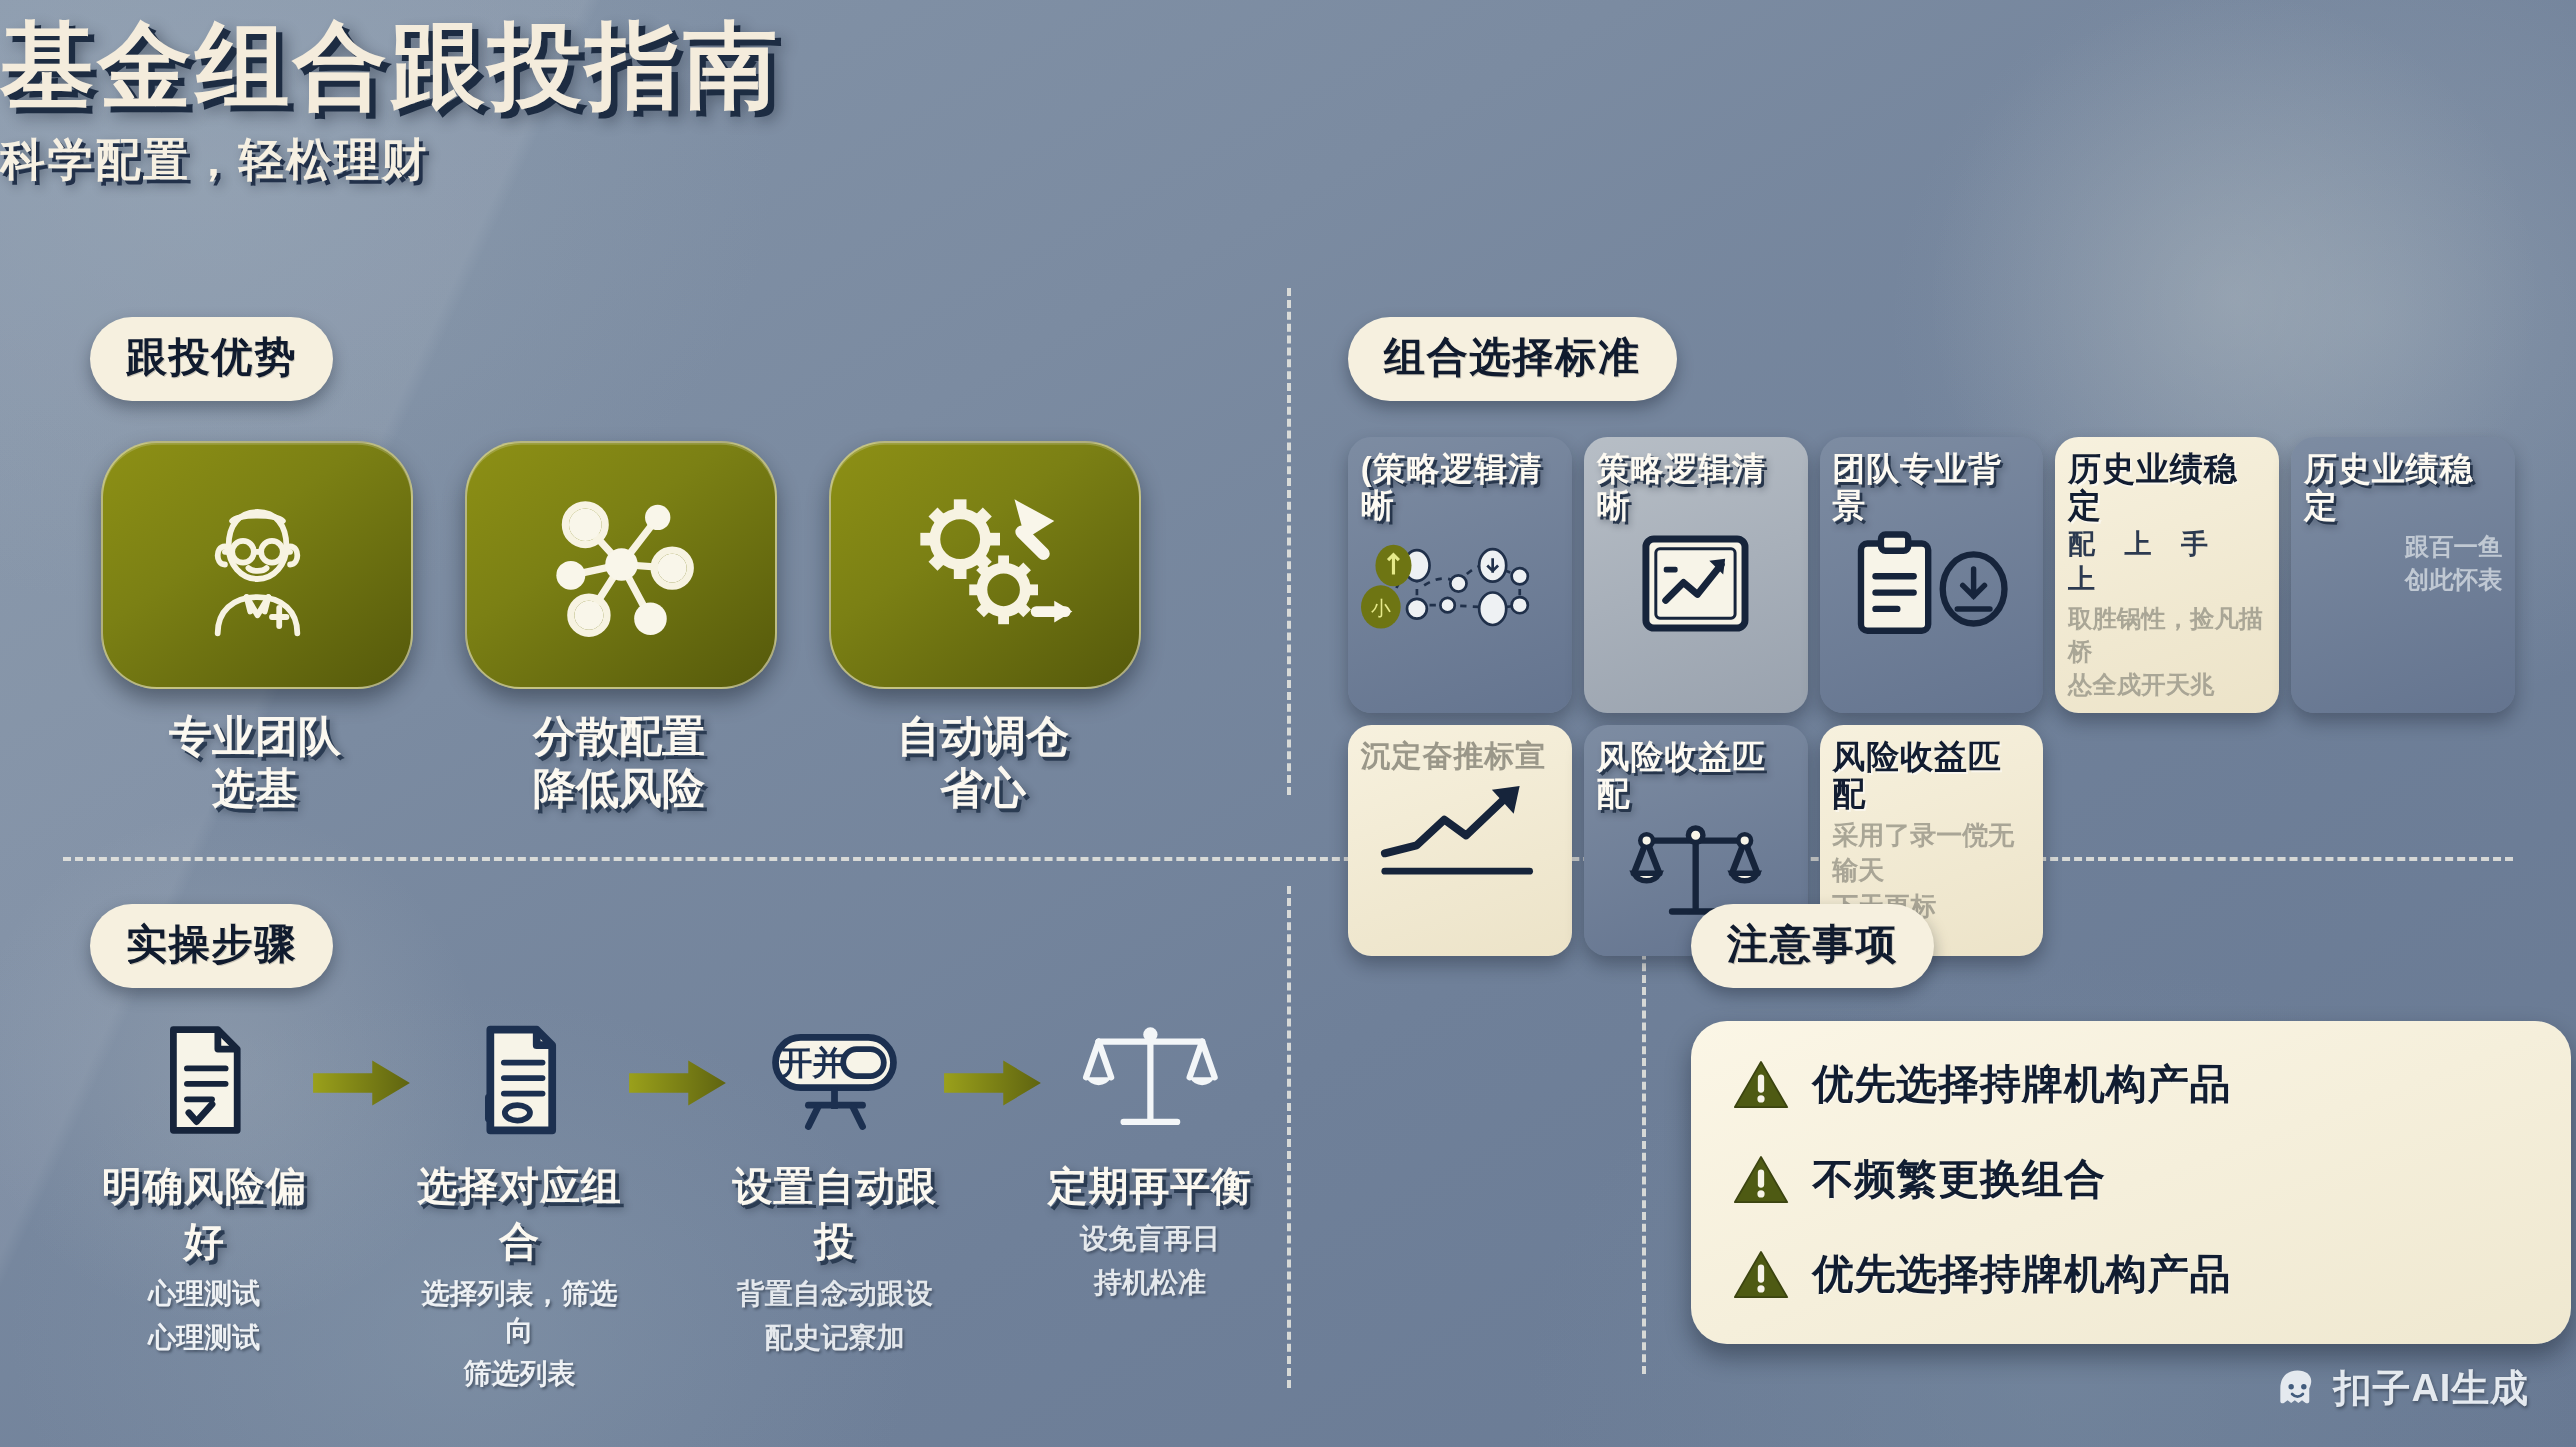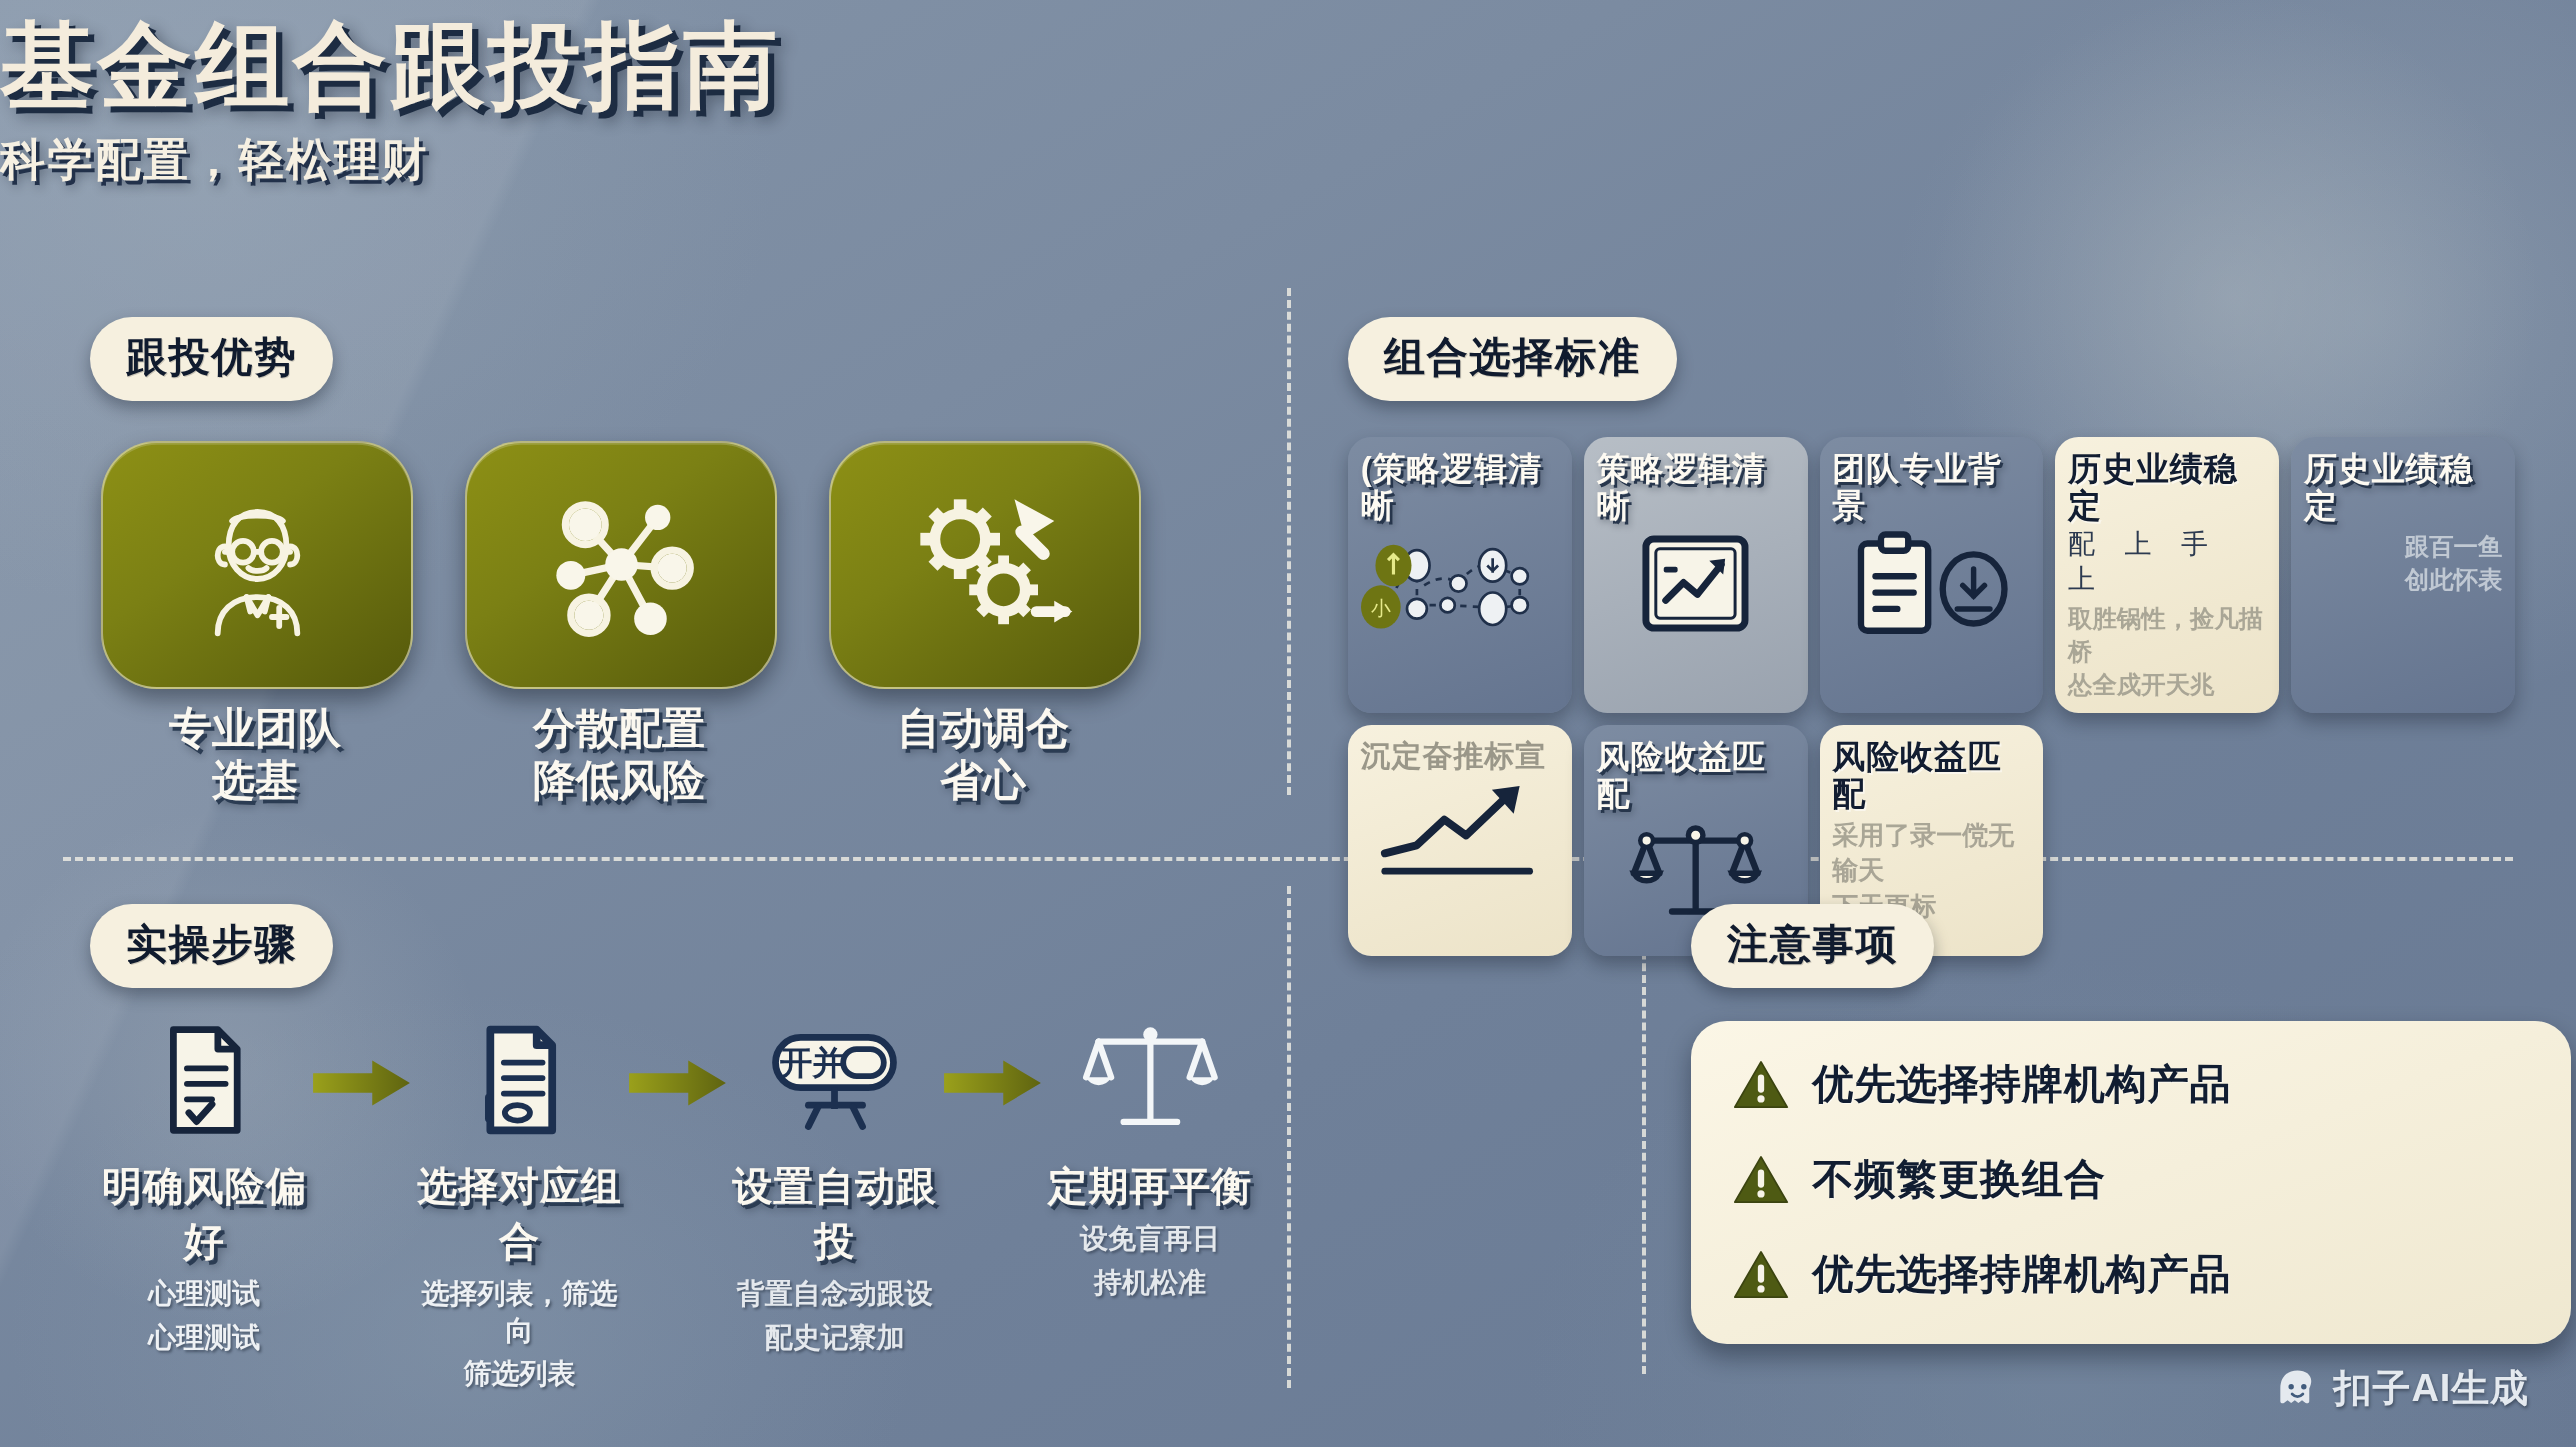--- a/index.html
+++ b/index.html
@@ -67,21 +67,21 @@
   .adv{width:308px;text-align:center;}
   .adv-tile{
     width:308px;height:244px;border-radius:56px;
     background:linear-gradient(145deg,#8d9015 0%,#7b8014 40%,#55590b 100%);
     box-shadow:0 11px 22px rgba(12,20,32,.42), inset 0 1.8px 0 rgba(255,255,255,.18);
     display:flex;align-items:center;justify-content:center;
     border:2.7px solid rgba(245,240,220,.55);
   }
   .adv-tile svg{width:181px;height:181px;}
   .adv-cap{
-    margin-top:13px;font-size:43px;font-weight:900;line-height:1.22;color:#fbf8f0;
+    margin-top:21px;font-size:43px;font-weight:900;line-height:1.22;color:#fbf8f0;
     text-shadow:3.6px 3.6px 0 #2b3c53, 4.5px 5.4px 9px rgba(10,18,30,.40);
   }
 
   
   .std-grid{
     margin-top:36px;display:grid;grid-template-columns:repeat(5,1fr);
     gap:12px;width:1167px;
   }
   .std-card{
     border-radius:23.5px;padding:14.5px 12.7px 11px;min-height:206px;
@@ -96,21 +96,21 @@
     color:#fdfaf2;text-shadow:2.7px 2.7px 0 #27364c,3.6px 4.5px 7.2px rgba(10,18,30,.35);
   }
   .std-card.cream .std-title{color:#121d31;text-shadow:1.8px 1.8px 0 rgba(255,255,255,.55);}
   .std-sub{
     margin-top:5.4px;font-size:24.4px;line-height:1.35;color:#cfd6de;
     filter:blur(0.5px);opacity:.85;font-weight:700;
   }
   .std-card.cream .std-sub{color:#9a9versa;}
   .std-card.cream .std-sub{color:#9d9a8c;}
   .std-sub2{
-    margin-top:1.8px;font-size:27px;line-height:1.3;font-weight:400;color:#2c3a50;
+    margin-top:1.8px;font-size:27px;line-height:1.3;font-weight:700;color:#2c3a50;
     letter-spacing:11px;
   }
   .std-art{display:flex;align-items:center;justify-content:center;margin-top:3.6px;}
   .std-art svg{height:109px;}
 
   
   .steps{display:flex;align-items:flex-start;margin-top:31px;padding-left:7.2px;}
   .step{width:241px;text-align:center;}
   .step-art{height:122px;display:flex;align-items:center;justify-content:center;}
   .step-art svg{height:116px;}

